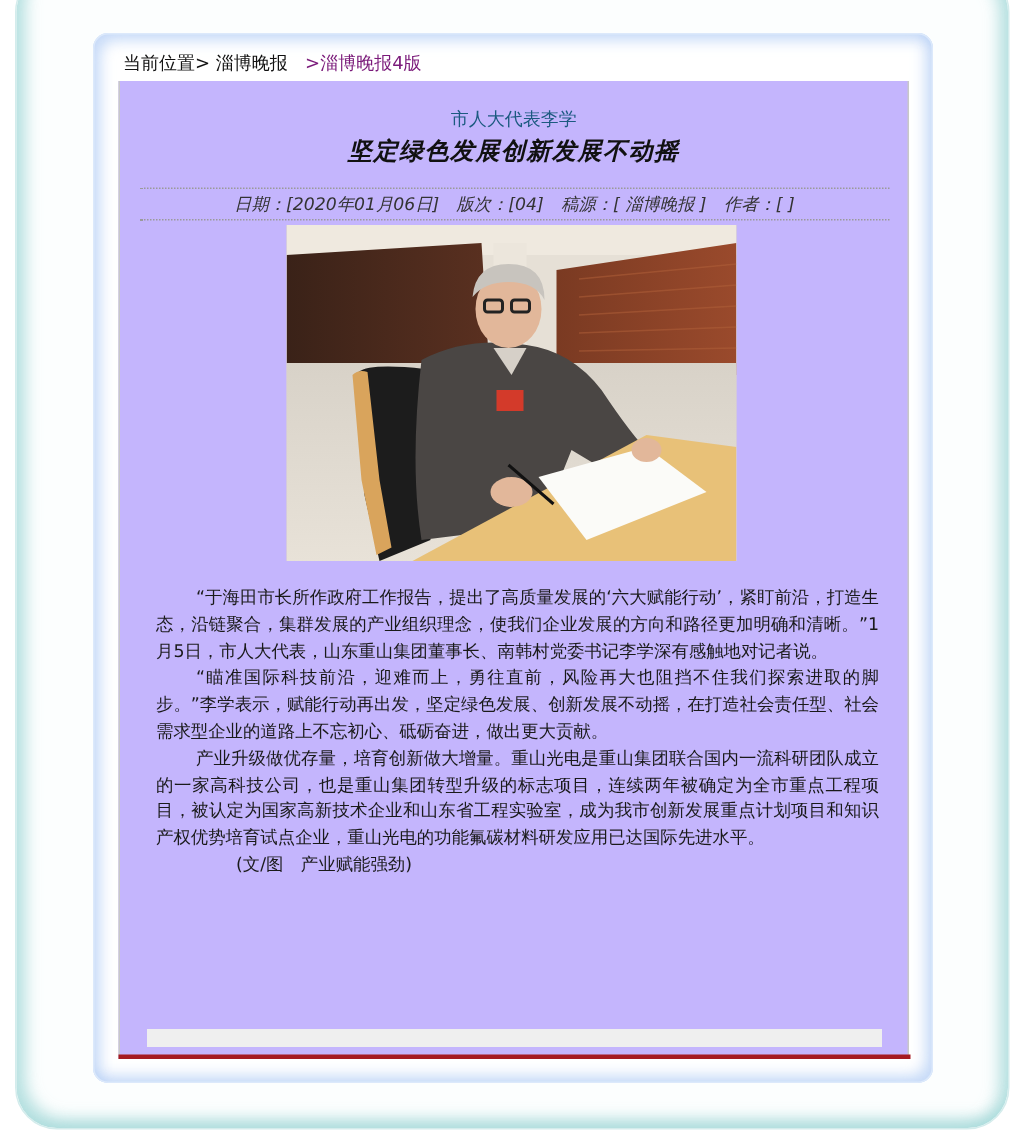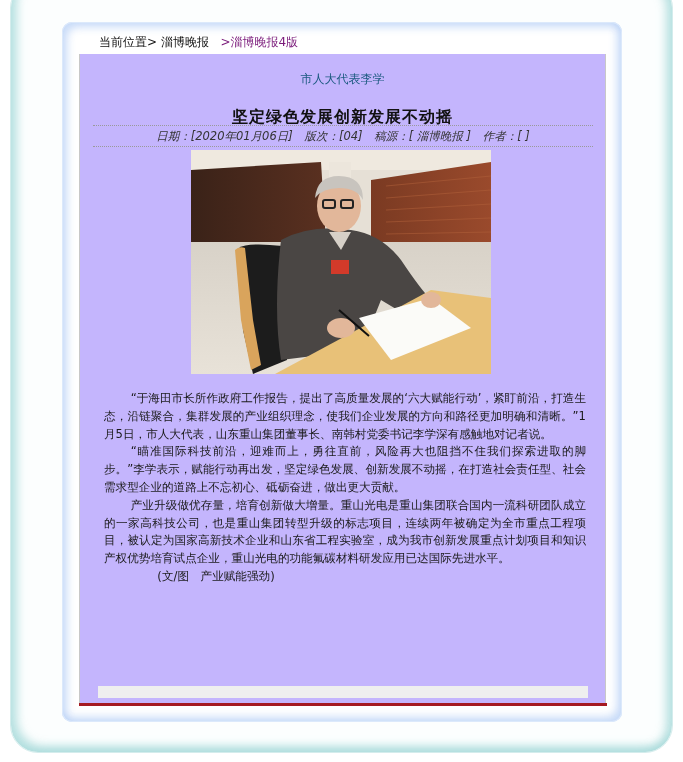--- a/index.html
+++ b/index.html
@@ -29,21 +29,21 @@
       top: 22px;
       width: 560px;
       height: 700px;
       border-radius: 10px;
       background: #ffffff;
       box-shadow: inset 0 0 0 1px #dce9fb, inset 5px 5px 9px rgba(170, 200, 245, 0.65), inset -5px -5px 9px rgba(170, 200, 245, 0.65);
       box-sizing: border-box;
     }
     .breadcrumb {
       position: absolute;
-      left: 99px;
+      left: 82px;
       top: 34px;
       font-size: 12px;
       line-height: 16px;
       color: #111;
       white-space: nowrap;
       text-align: center;
     }
     .breadcrumb .current {
       color: #7a1a7a;
     }
@@ -63,27 +63,28 @@
       left: 0;
       top: 17px;
       width: 100%;
       text-align: center;
       font-size: 12px;
       color: #1c5a80;
     }
     .title {
       position: absolute;
       left: 0;
-      top: 53px;
+      top: 37px;
       width: 100%;
       text-align: center;
       font-size: 16px;
       font-weight: bold;
       color: #111;
       letter-spacing: 1px;
+      font-style: italic;
     }
     .meta {
       position: absolute;
       left: 13px;
       top: 71px;
       width: 500px;
       height: 18px;
       border-top: 1px dotted #9a9a9a;
       border-bottom: 1px dotted #9a9a9a;
       text-align: center;

